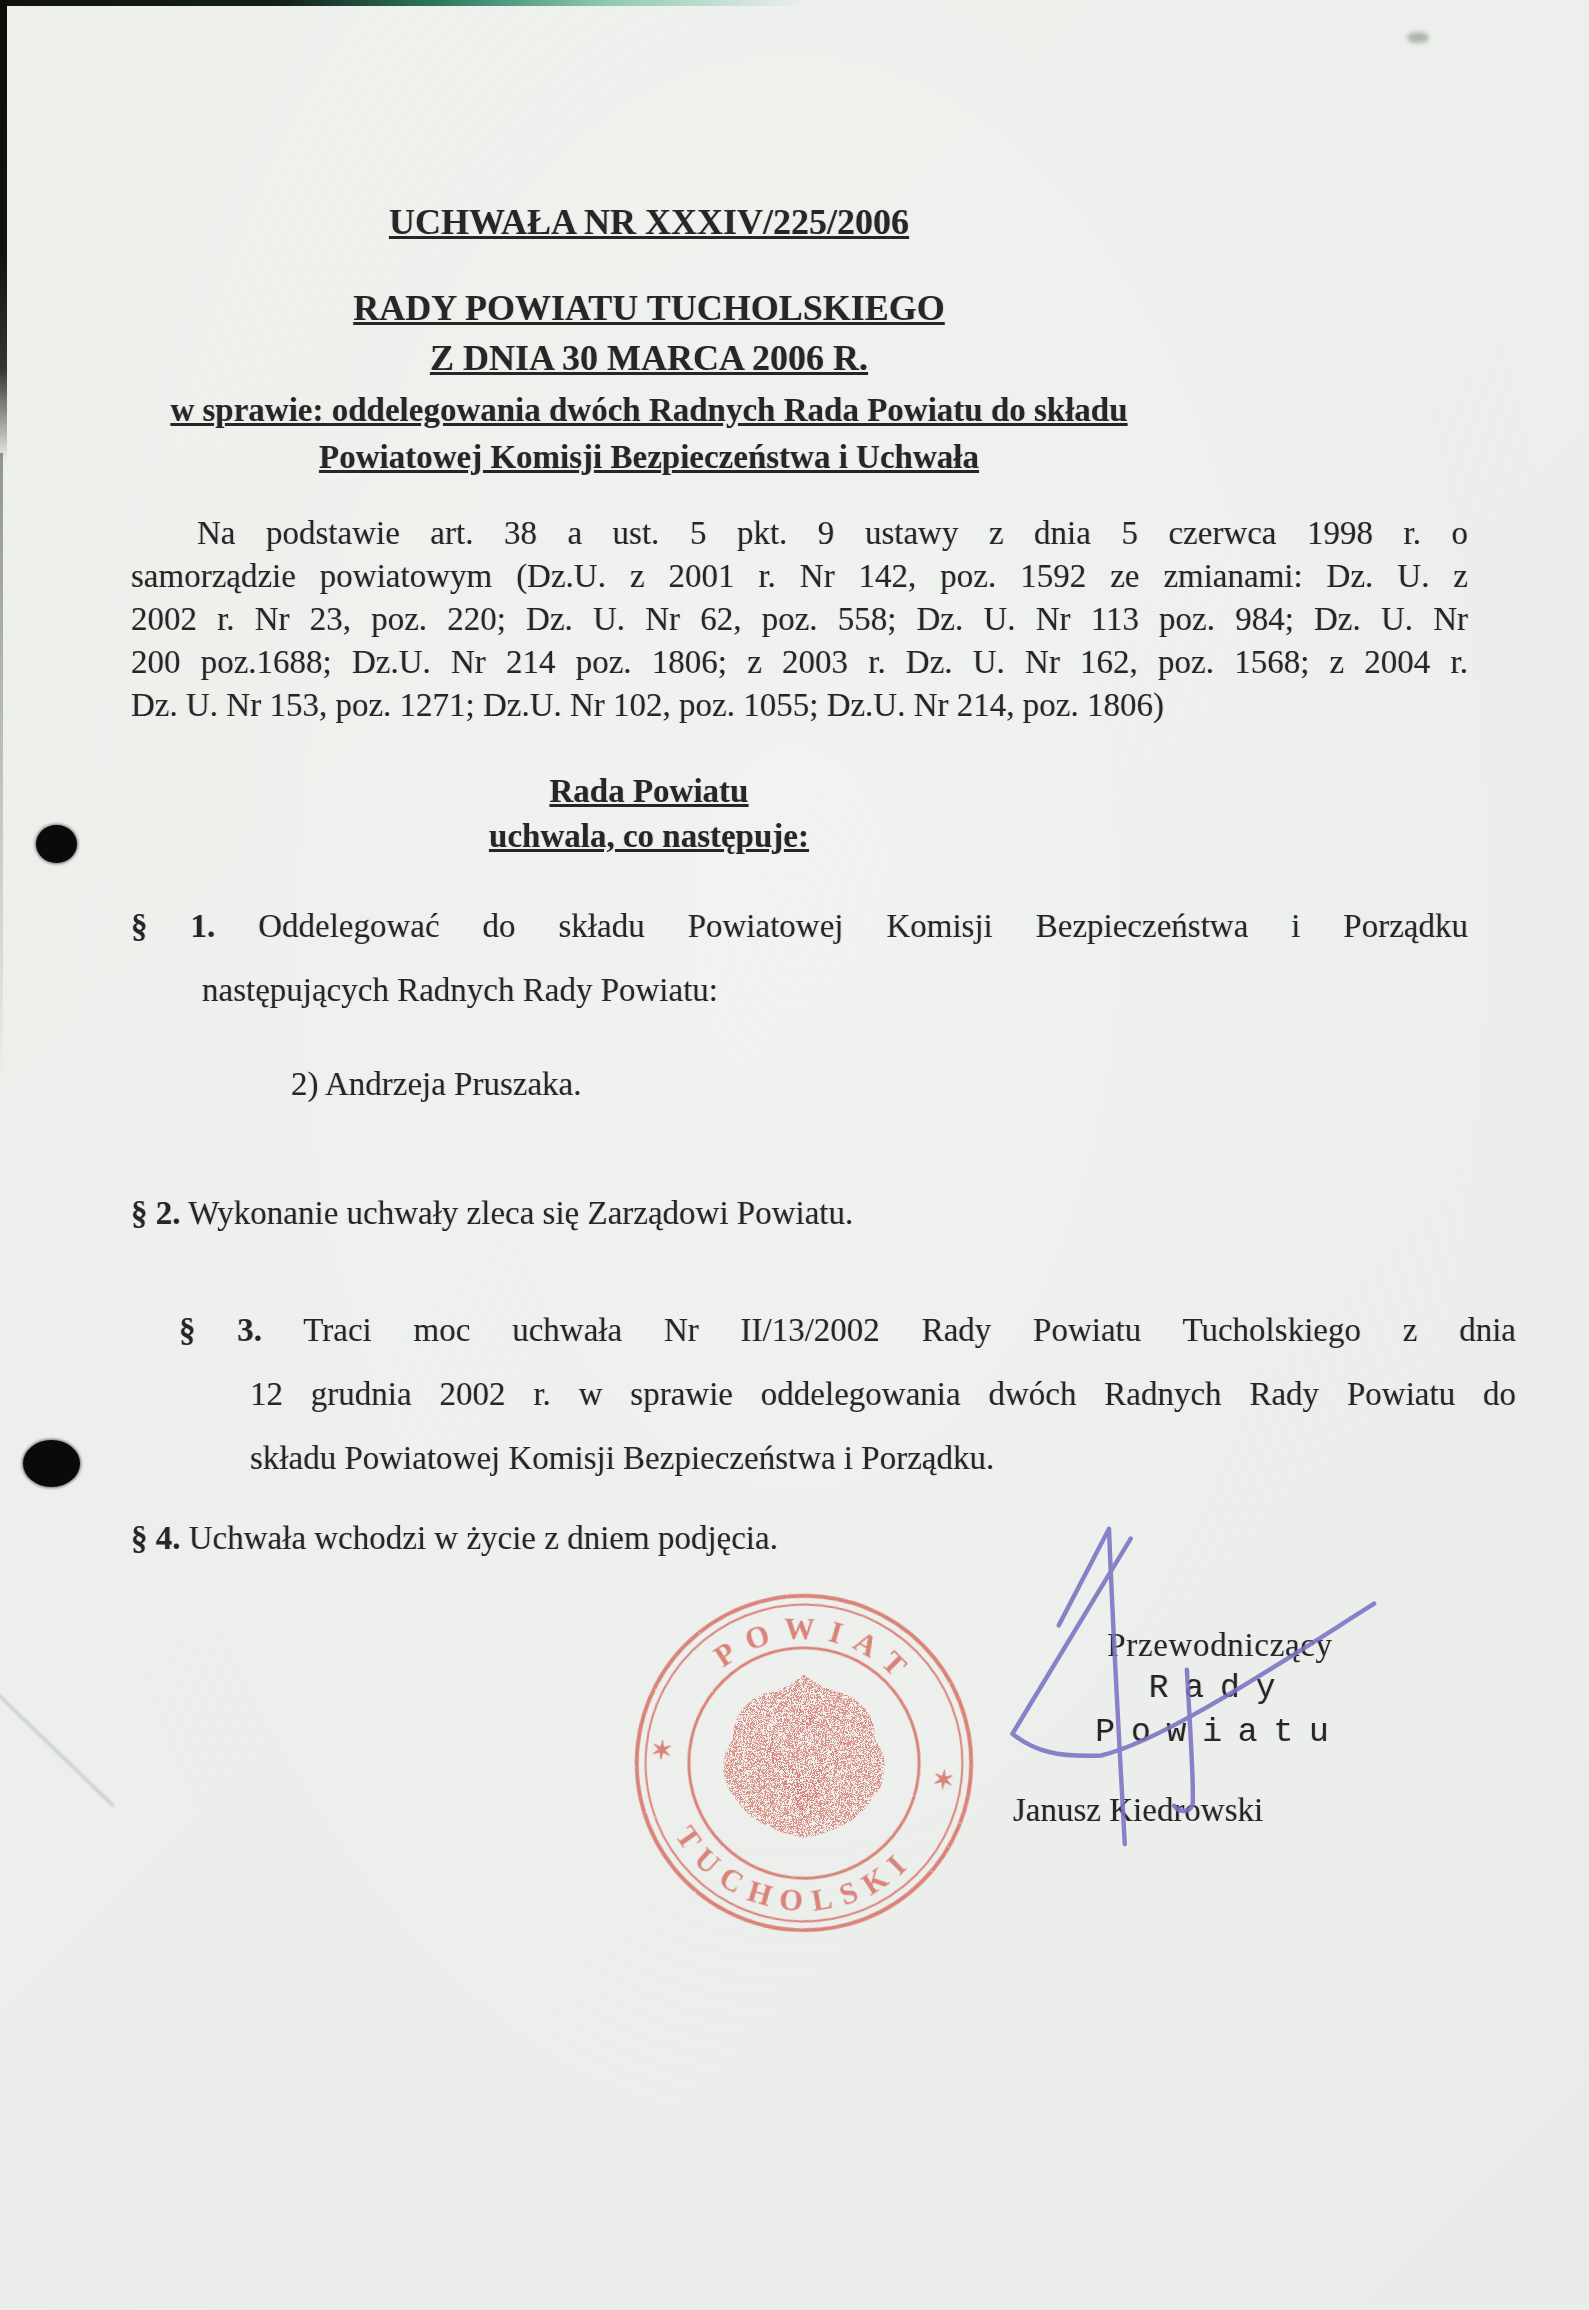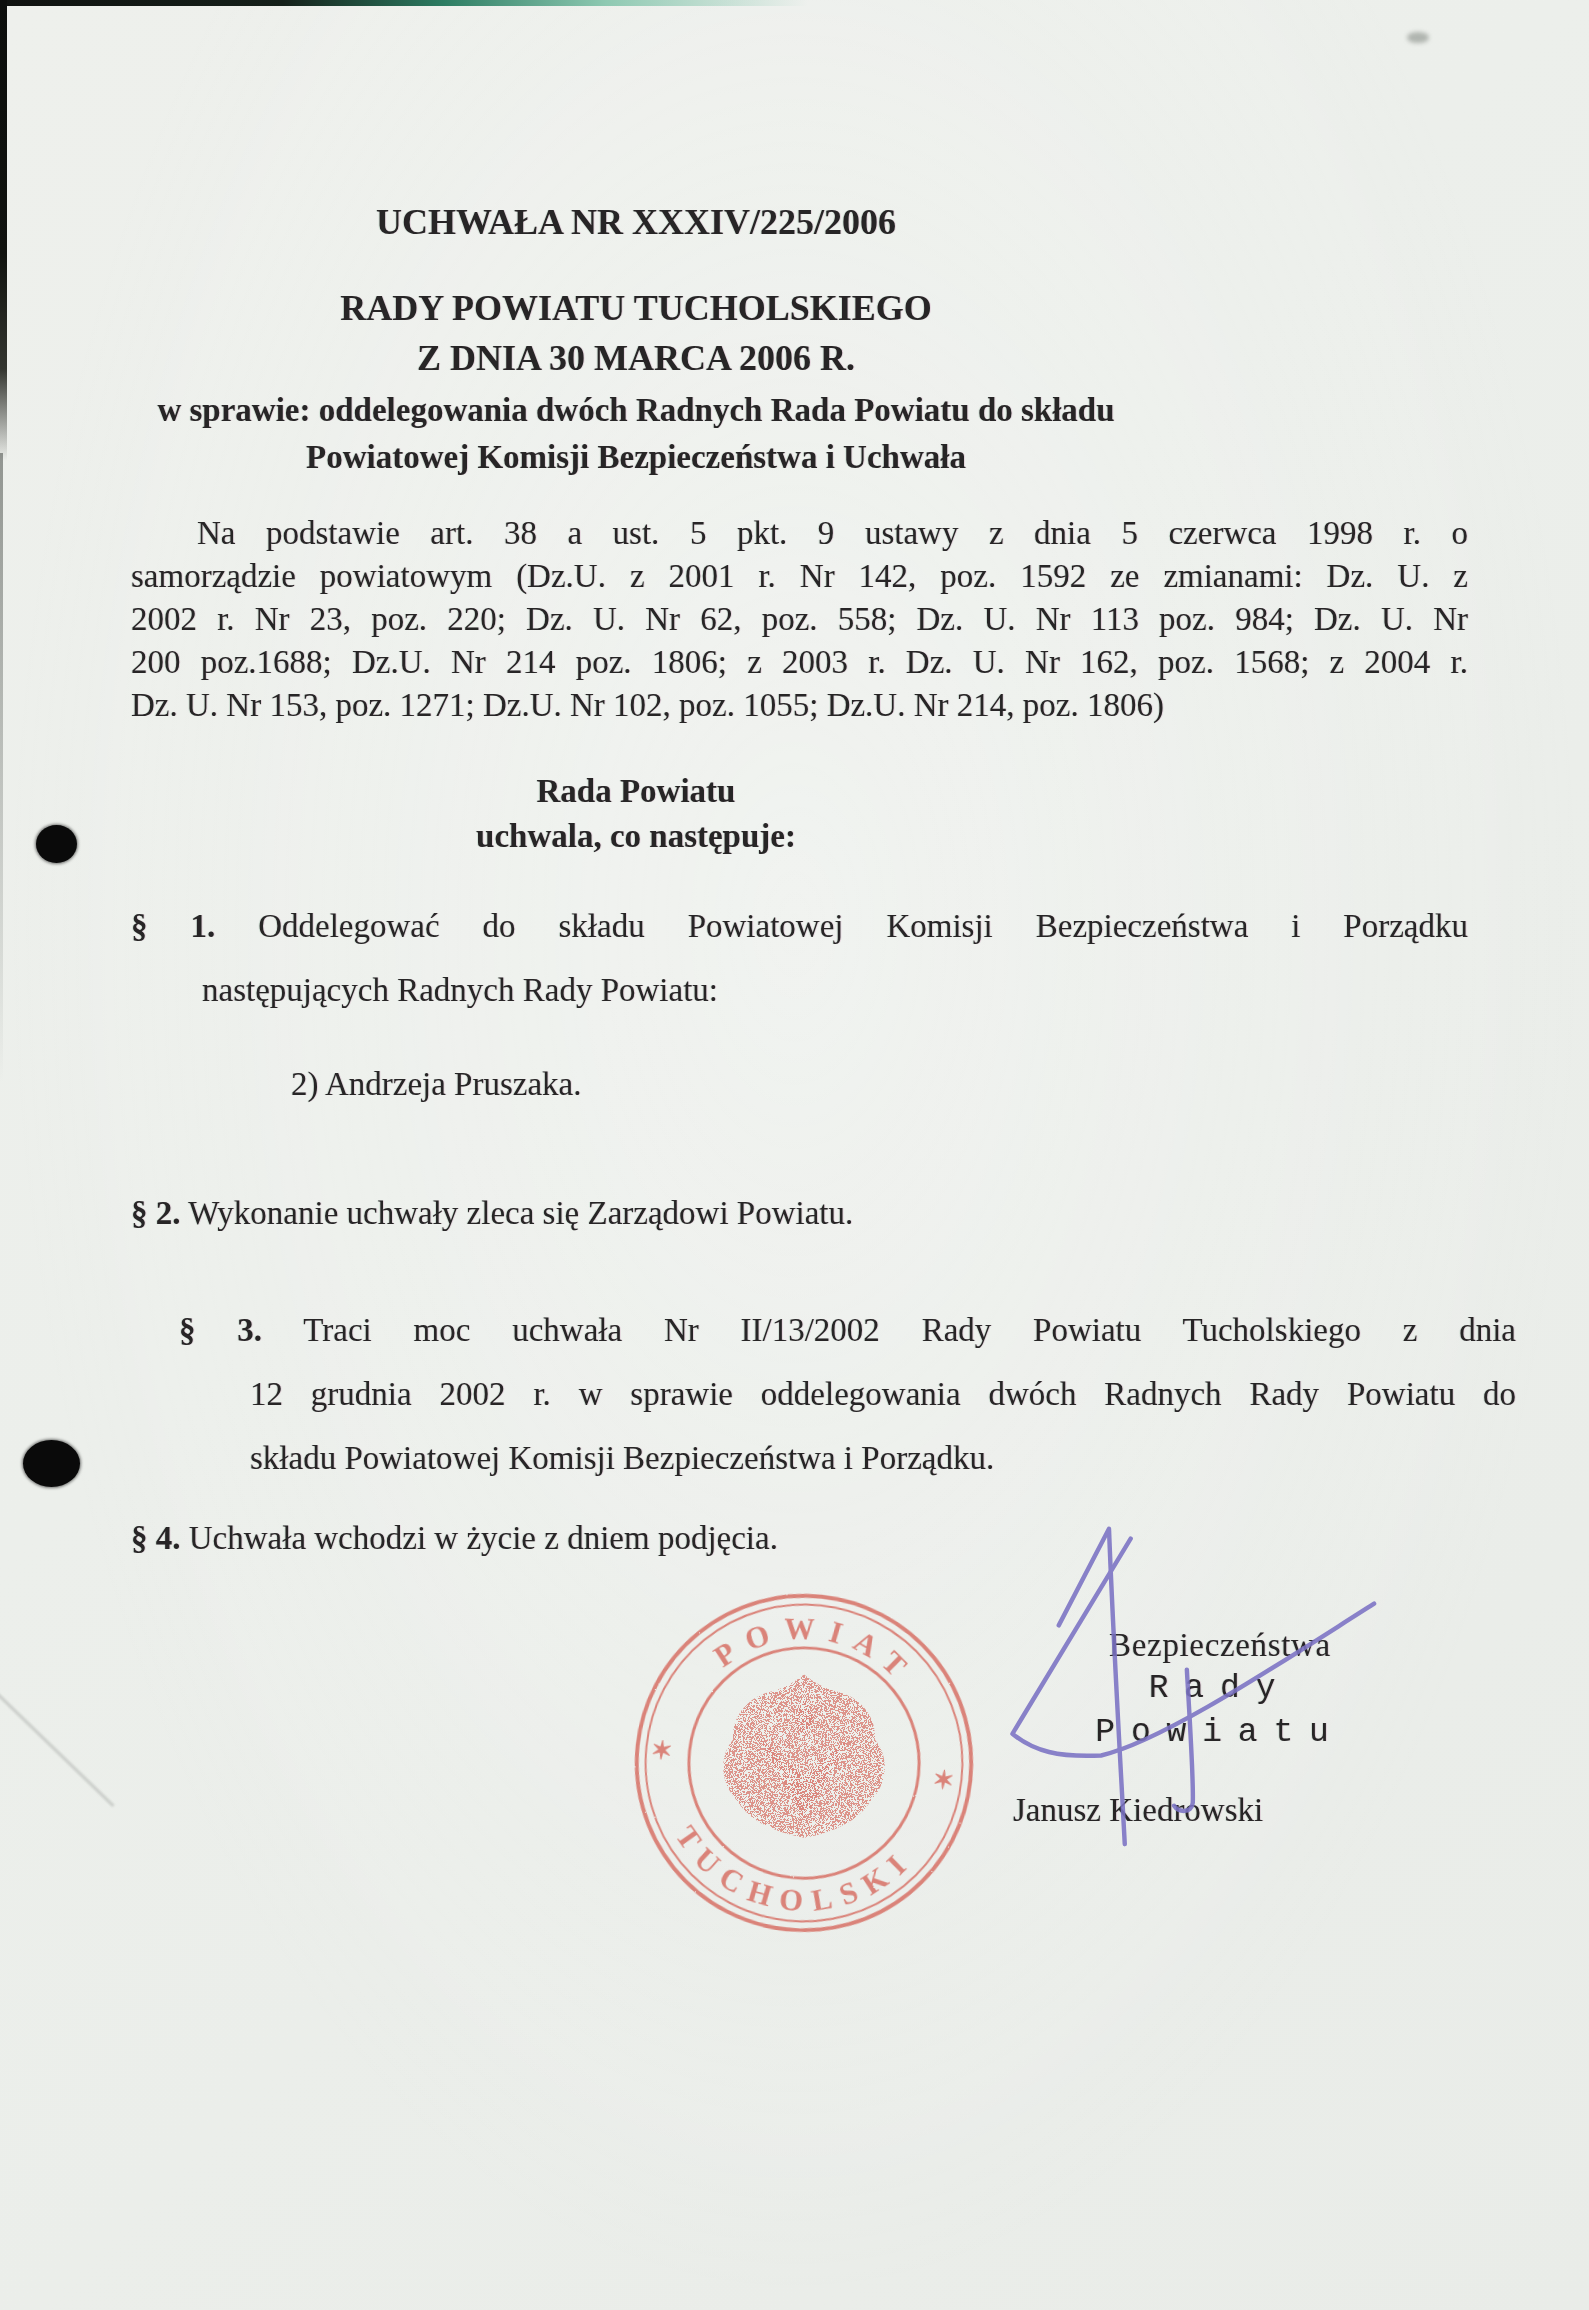--- a/index.html
+++ b/index.html
@@ -10,21 +10,21 @@
       linear-gradient(135deg,#eef0ec 0%,#ecefeb 40%,#e9ece8 100%);
     font-family:"Liberation Serif","DejaVu Serif",serif;
     color:#272526;
   }
   .abs{position:absolute;}
   .txt{
     font-size:33px;line-height:43px;
     text-shadow:1px 0 0 rgba(168,62,128,.15), -1px 0 0 rgba(60,138,92,.15);
   }
   .bold{font-weight:bold;}
-  .center-col{left:118px;width:1036px;text-align:center;}
+  .center-col{left:131px;width:1036px;text-align:center;text-decoration:underline;}
   .body-col{left:131px;width:1337px;}
   .jline{display:block;text-align:justify;text-align-last:justify;}
   .lline{display:block;text-align:left;}
   .hang{padding-left:71px;}
   .sec{line-height:64px;}
   .mark{font-weight:bold;}
   
   .edge-top{
     left:0;top:0;width:808px;height:5.9px;
     background:linear-gradient(to right,#101210 0%,#15201a 35%,#2d7d63 55%,#8ec9b2 75%,rgba(190,225,210,0) 100%);
@@ -105,21 +105,21 @@
   <span class="jline"><span class="mark">§ 3.</span> <span>Traci moc uchwała Nr II/13/2002 Rady Powiatu Tucholskiego z dnia</span></span>
   <span class="jline hang">12 grudnia 2002 r. w sprawie oddelegowania dwóch Radnych Rady Powiatu do</span>
   <span class="lline hang">składu Powiatowej Komisji Bezpieczeństwa i Porządku.</span>
 </div>
 
 <div class="abs body-col txt" style="top:1517px;">
   <span class="lline"><span class="mark">§ 4.</span> <span>Uchwała wchodzi w życie z dniem podjęcia.</span></span>
 </div>
 
 <div class="abs txt" style="left:1013px;top:1623px;width:414px;text-align:center;line-height:44px;">
-  <span class="lline sig-role" style="text-align:center;">Bezpieczeństwa</span>
+  <span class="lline sig-role" style="text-align:center;">Przewodniczący</span>
   <span class="lline sig-spaced" style="text-align:center;font-family:Liberation Mono, monospace;">Rady Powiatu</span>
   <span class="lline" style="text-align:left;margin-top:32.5px;">Janusz Kiedrowski</span>
 </div>
 
 <svg class="abs" style="left:621px;top:1580px;opacity:.88;" width="366" height="366" viewBox="0 0 372 372">
   <defs>
     <filter id="dissolve" x="-20%" y="-20%" width="140%" height="140%">
       <feTurbulence type="fractalNoise" baseFrequency="0.35" numOctaves="3" seed="11" result="n"></feTurbulence>
       <feComponentTransfer in="n" result="na">
         <feFuncA type="discrete" tableValues="0 0 1 0 1 0 1 1"></feFuncA>

